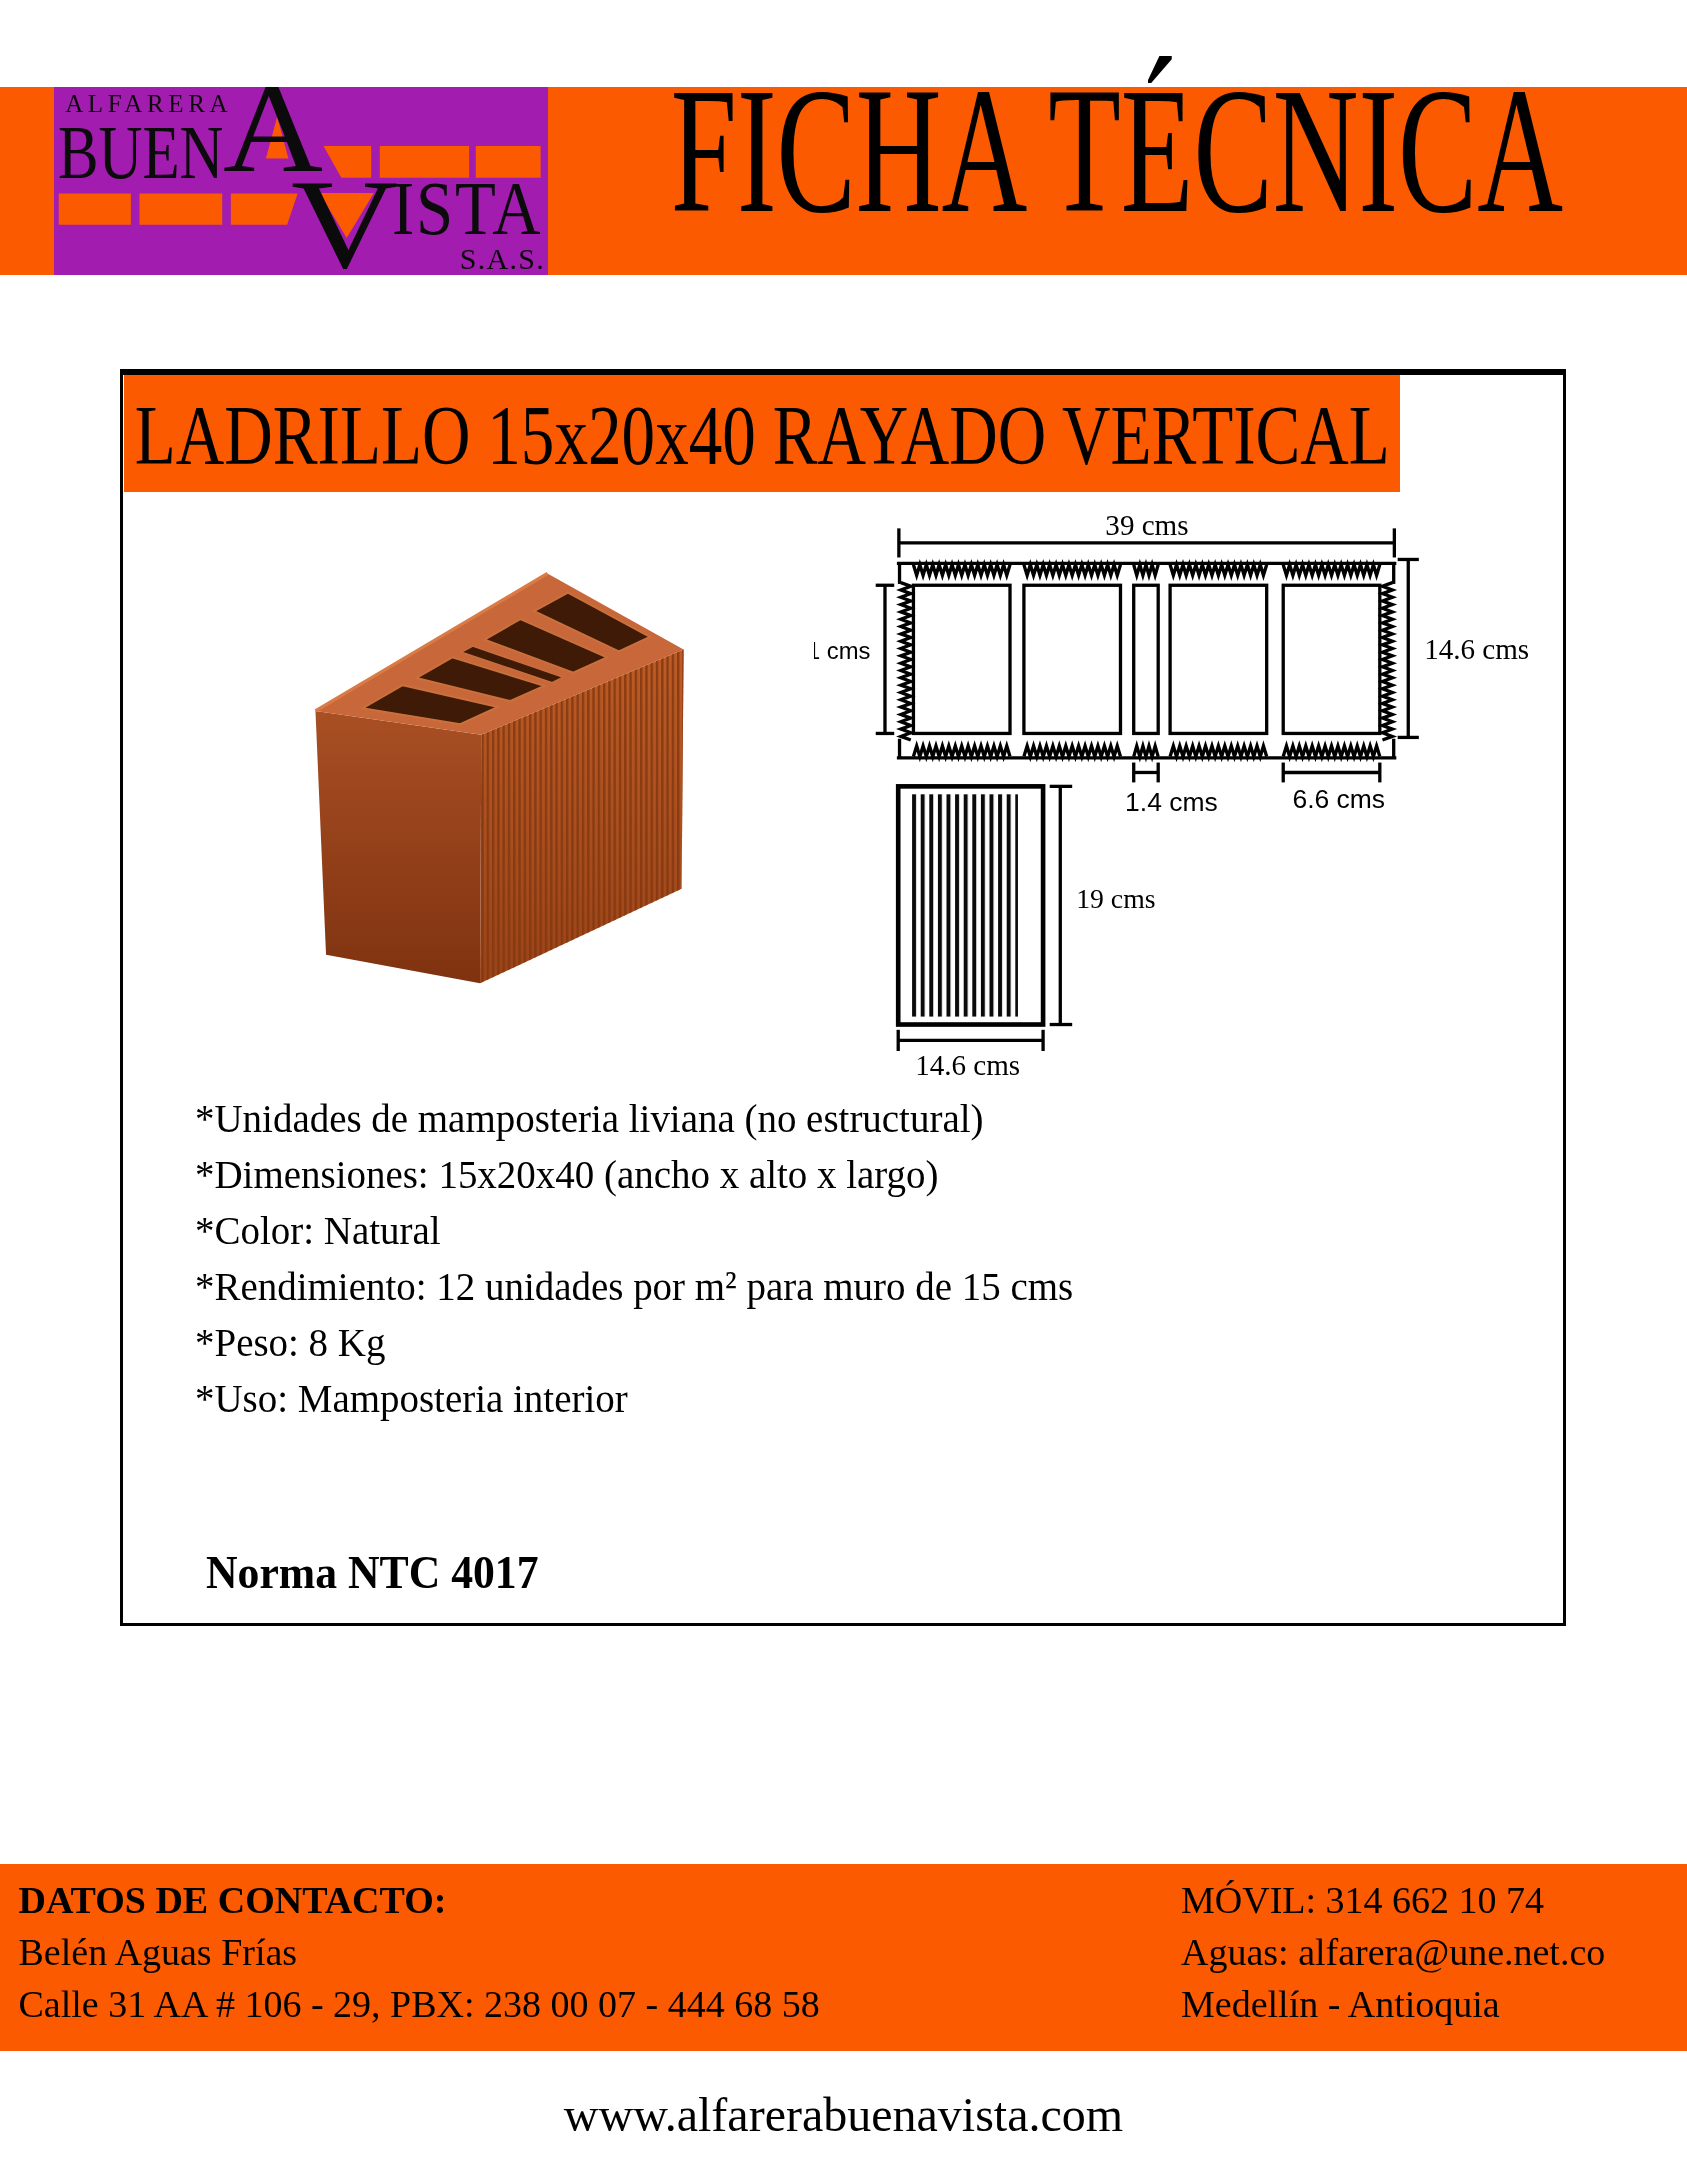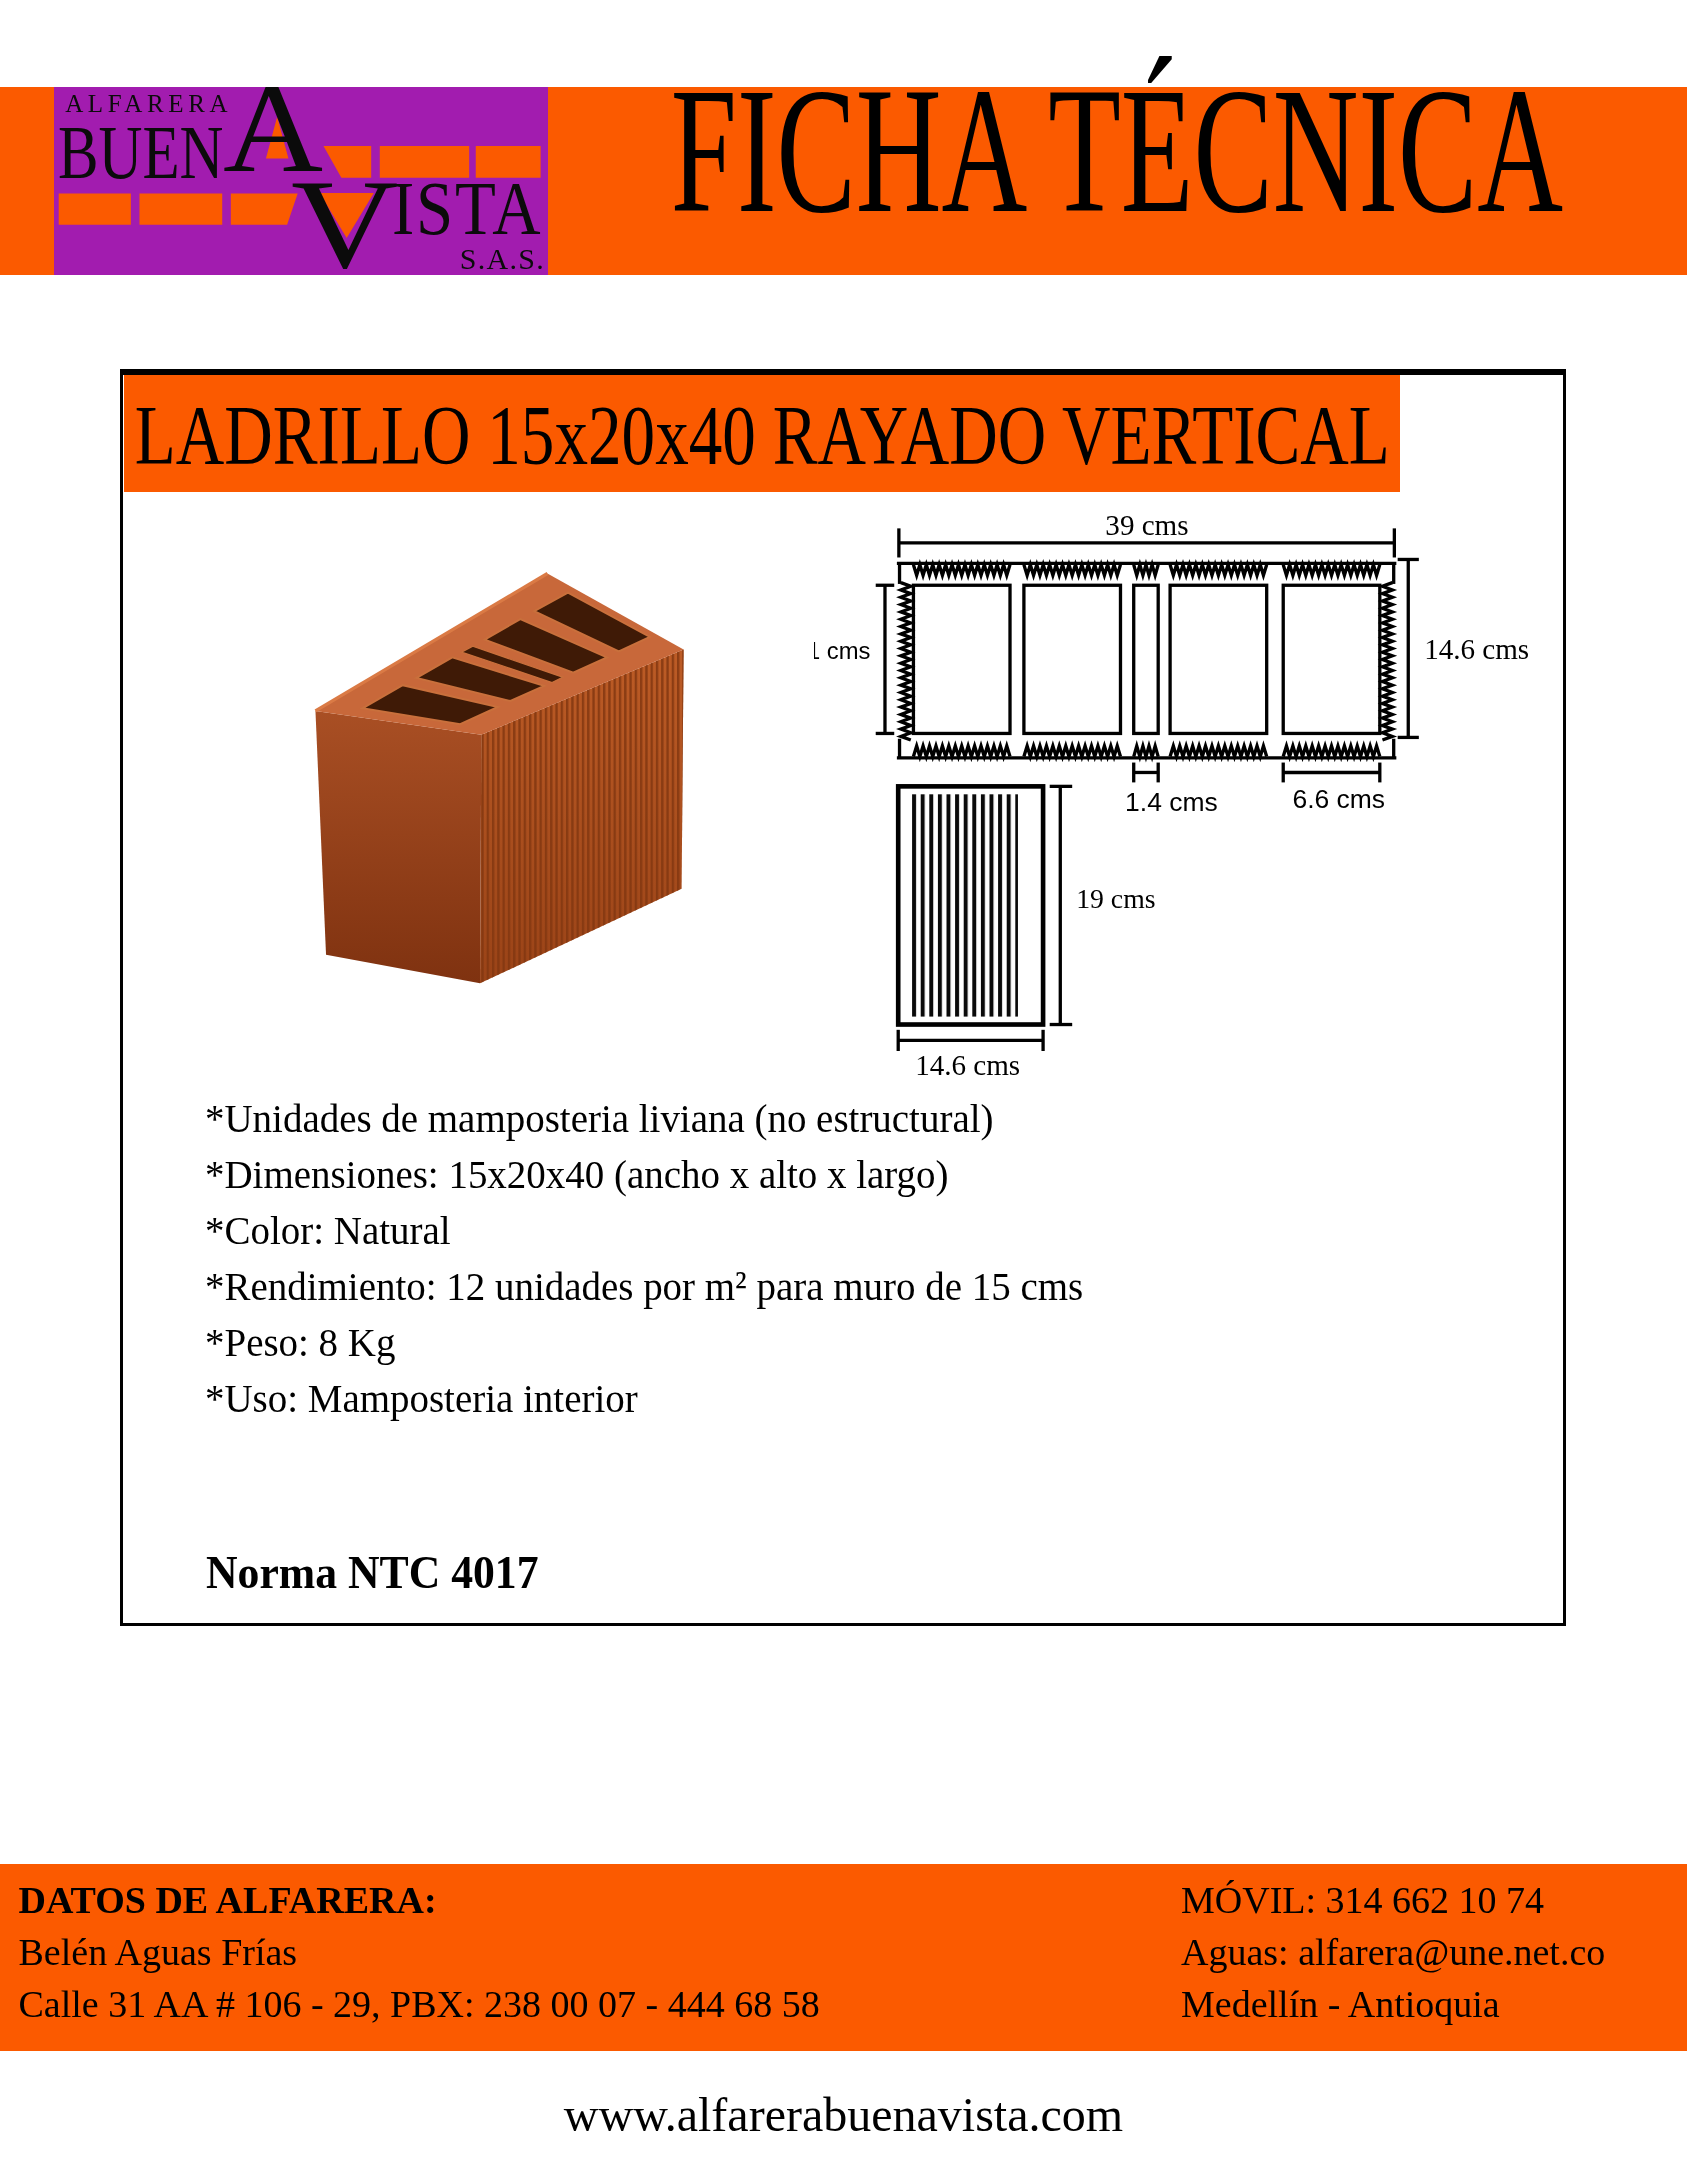--- a/index.html
+++ b/index.html
@@ -19,21 +19,21 @@
   #logo-sas{left:370px;top:157px;width:121px;font-size:30px;letter-spacing:1.3px;text-align:right;}
   #ficha-wrap{left:547px;top:87px;width:1140px;height:168px;display:flex;align-items:center;justify-content:center;}
   #ficha-wrap span{font-size:180px;line-height:1;transform:scaleX(.66) translateY(-20px);white-space:nowrap;}
   
   #sheet-box{left:120px;top:369px;width:1446px;height:1257px;box-sizing:border-box;
              border:3.3px solid #000;border-top-width:6px;background:#fff;}
   #sheet-titlebar{left:124px;top:375px;width:1276px;height:117px;background:var(--orange);
                   display:flex;align-items:center;justify-content:center;}
   #sheet-titlebar span{font-size:85px;line-height:1;transform:scaleX(.79) translateY(2px);white-space:nowrap;}
   
-  #specs{left:205px;top:1090px;width:1257px;}
+  #specs{left:195px;top:1090px;width:1257px;}
   #specs .spec-line{height:56px;line-height:56px;font-size:41px;white-space:nowrap;}
   #specs .spec-line span{display:inline-block;transform:scaleX(.95);transform-origin:left center;}
   #norma{left:206px;top:1550px;font-size:46px;font-weight:bold;line-height:1;}
   #norma span{display:inline-block;transform:scaleX(.95);transform-origin:left center;white-space:nowrap;}
   
   svg text{font-family:"Liberation Serif", serif;}
   svg text.sans{font-family:"Liberation Sans", sans-serif;}
   
   #footer-band{left:0;top:1864px;width:1687px;height:187px;background:var(--orange);}
   .foot-col{position:absolute;top:1874px;line-height:52px;font-size:38px;white-space:nowrap;}
@@ -197,21 +197,21 @@
   <div class="spec-line"><span>*Peso: 8 Kg</span></div>
   <div class="spec-line"><span>*Uso: Mamposteria interior</span></div>
 </div>
 
 <div class="abs" id="norma">
   <span>Norma NTC 4017</span>
 </div>
 
 <div class="abs" id="footer-band"></div>
 <div class="foot-col" id="footer-left">
-  <div class="foot-bold">DATOS DE ALFARERA:</div>
+  <div class="foot-bold">DATOS DE CONTACTO:</div>
   <div>Belén Aguas Frías</div>
   <div>Calle 31 AA # 106 - 29, PBX: 238 00 07 - 444 68 58</div>
 </div>
 <div class="foot-col" id="footer-right">
   <div>MÓVIL: 314 662 10 74</div>
   <div>Aguas: alfarera@une.net.co</div>
   <div>Medellín - Antioquia</div>
 </div>
 
 <div class="abs" id="website">www.alfarerabuenavista.com</div>

